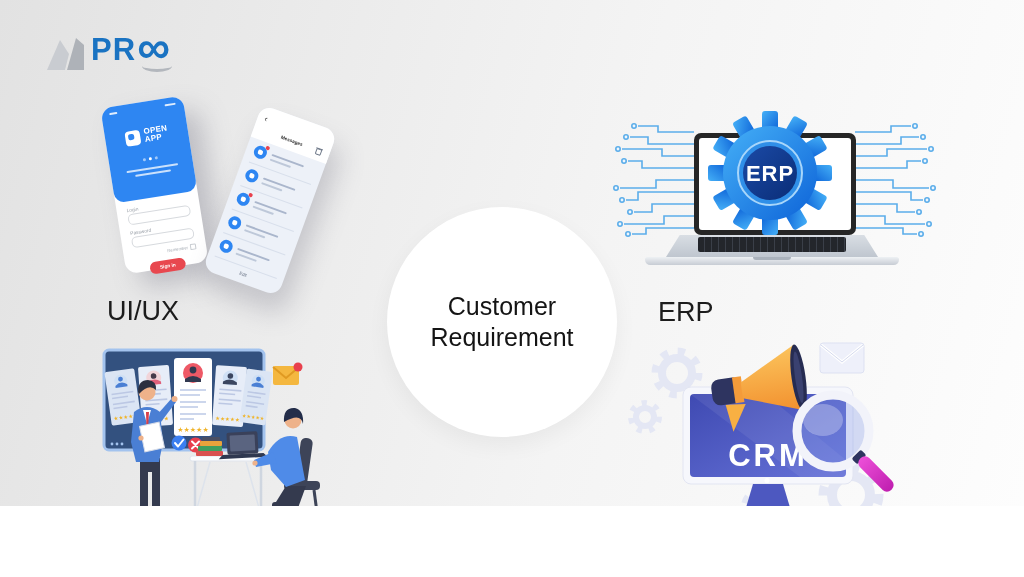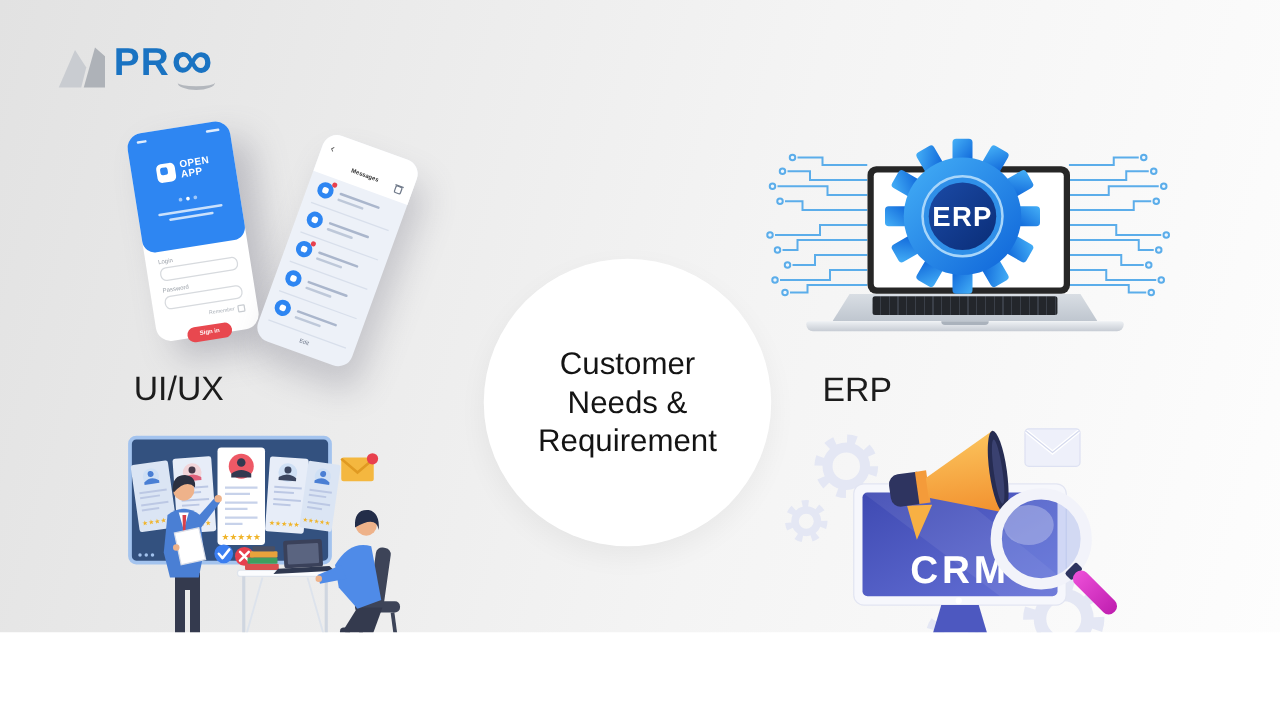--- a/index.html
+++ b/index.html
@@ -110,21 +110,20 @@
       <span class="logo-col">
         <span class="logo-inf">∞</span>
         <span class="logo-swoosh"></span>
       </span>
     </div>
   </div>
 
   <div class="abs circle">
     <div class="circle-text">
       <div>Customer</div>
-      <div>Needs &amp;</div>
       <div>Requirement</div>
     </div>
   </div>
 
   <div class="abs phone phone-login">
     <div class="pl-top">
       <i class="pl-status-l"></i>
       <i class="pl-status-r"></i>
       <div class="pl-logo-row">
         <span class="pl-appicon"></span>

